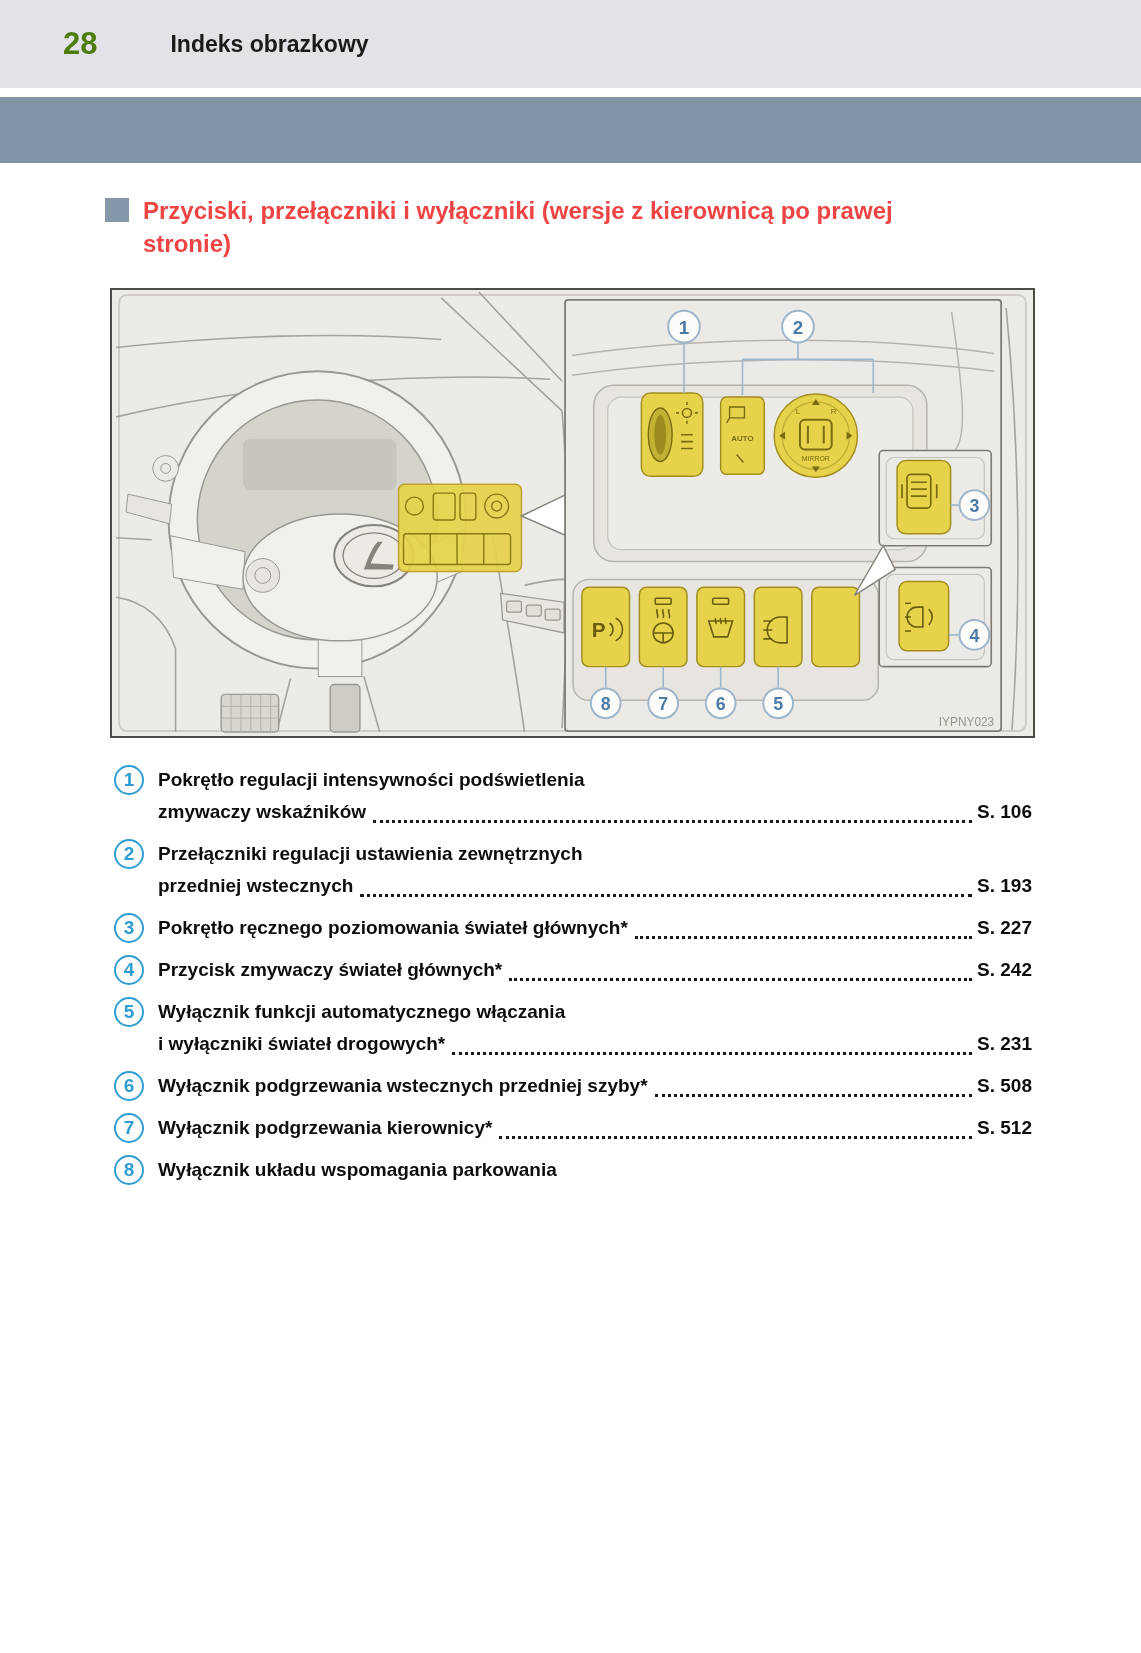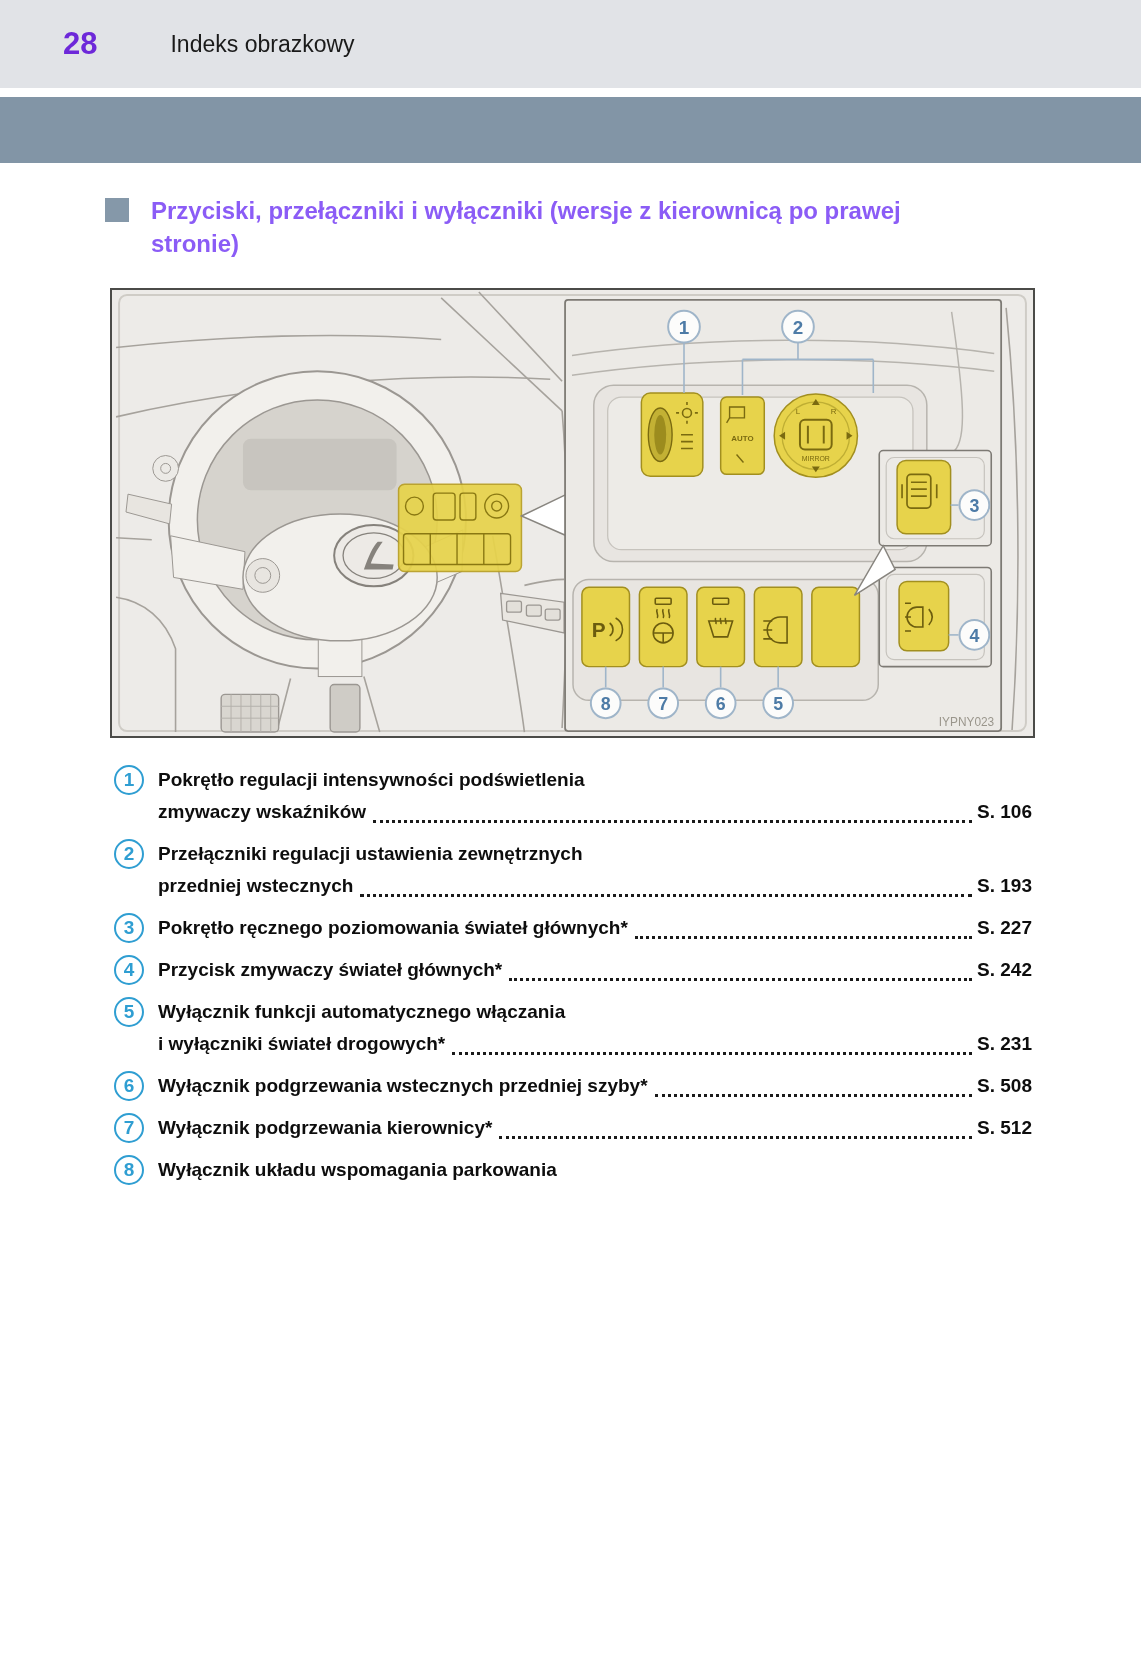--- a/index.html
+++ b/index.html
@@ -1,23 +1,23 @@
 <!DOCTYPE html>
 <html><head>
 <meta charset="utf-8">
 <style>
   html,body{margin:0;padding:0;background:#ffffff;}
   body{width:1141px;height:1653px;position:relative;font-family:"Liberation Sans",sans-serif;color:#111;}
   .header-band{position:absolute;top:0;left:0;width:1141px;height:88px;background:#e1e3e7;display:flex;align-items:center;}
-  .page-number{font-size:31px;font-weight:800;margin-left:63px;color:#6d28d9;}
-  .section-title{font-size:23px;font-weight:400;margin-left:73px;color:#1a1a1a;}
+  .page-number{font-size:31px;font-weight:800;margin-left:63px;color:#4d7c0f;}
+  .section-title{font-size:23px;font-weight:700;margin-left:73px;color:#1a1a1a;}
   .blue-band{position:absolute;top:97px;left:0;width:1141px;height:66px;background:#8295a6;}
   .heading{position:absolute;top:194px;left:105px;width:930px;display:flex;}
   .heading-square{width:24px;height:24px;background:#8598a9;margin-top:4px;flex:0 0 24px;}
-  .heading-text{margin-left:22px;font-size:24px;line-height:33px;font-weight:700;color:#8b5cf6;}
+  .heading-text{margin-left:14px;font-size:24px;line-height:33px;font-weight:700;color:#ef4444;}
   .figure{position:absolute;top:288px;left:110px;width:921px;height:446px;border:2px solid #4b4b48;background:#edebe8;}
   .figure svg{display:block;width:100%;height:100%;}
   .list{position:absolute;top:764px;left:114px;width:918px;}
   .list-item{display:flex;margin-bottom:10px;}
   .badge{flex:0 0 30px;width:30px;height:30px;border:2.5px solid #2f9ed2;border-radius:50%;color:#2f9ed2;font-size:19px;font-weight:700;display:flex;align-items:center;justify-content:center;margin-top:1px;box-sizing:border-box;background:#fff;}
   .item-body{flex:1;margin-left:14px;font-size:19px;line-height:32px;font-weight:700;color:#0d0d0d;}
   .item-line{display:flex;align-items:flex-end;}
   .dots{flex:1;border-bottom:3px dotted #1a1a1a;margin:0 5px 5px 7px;}
   .pageref{white-space:nowrap;font-weight:700;}
   svg text{font-family:"Liberation Sans",sans-serif;}

